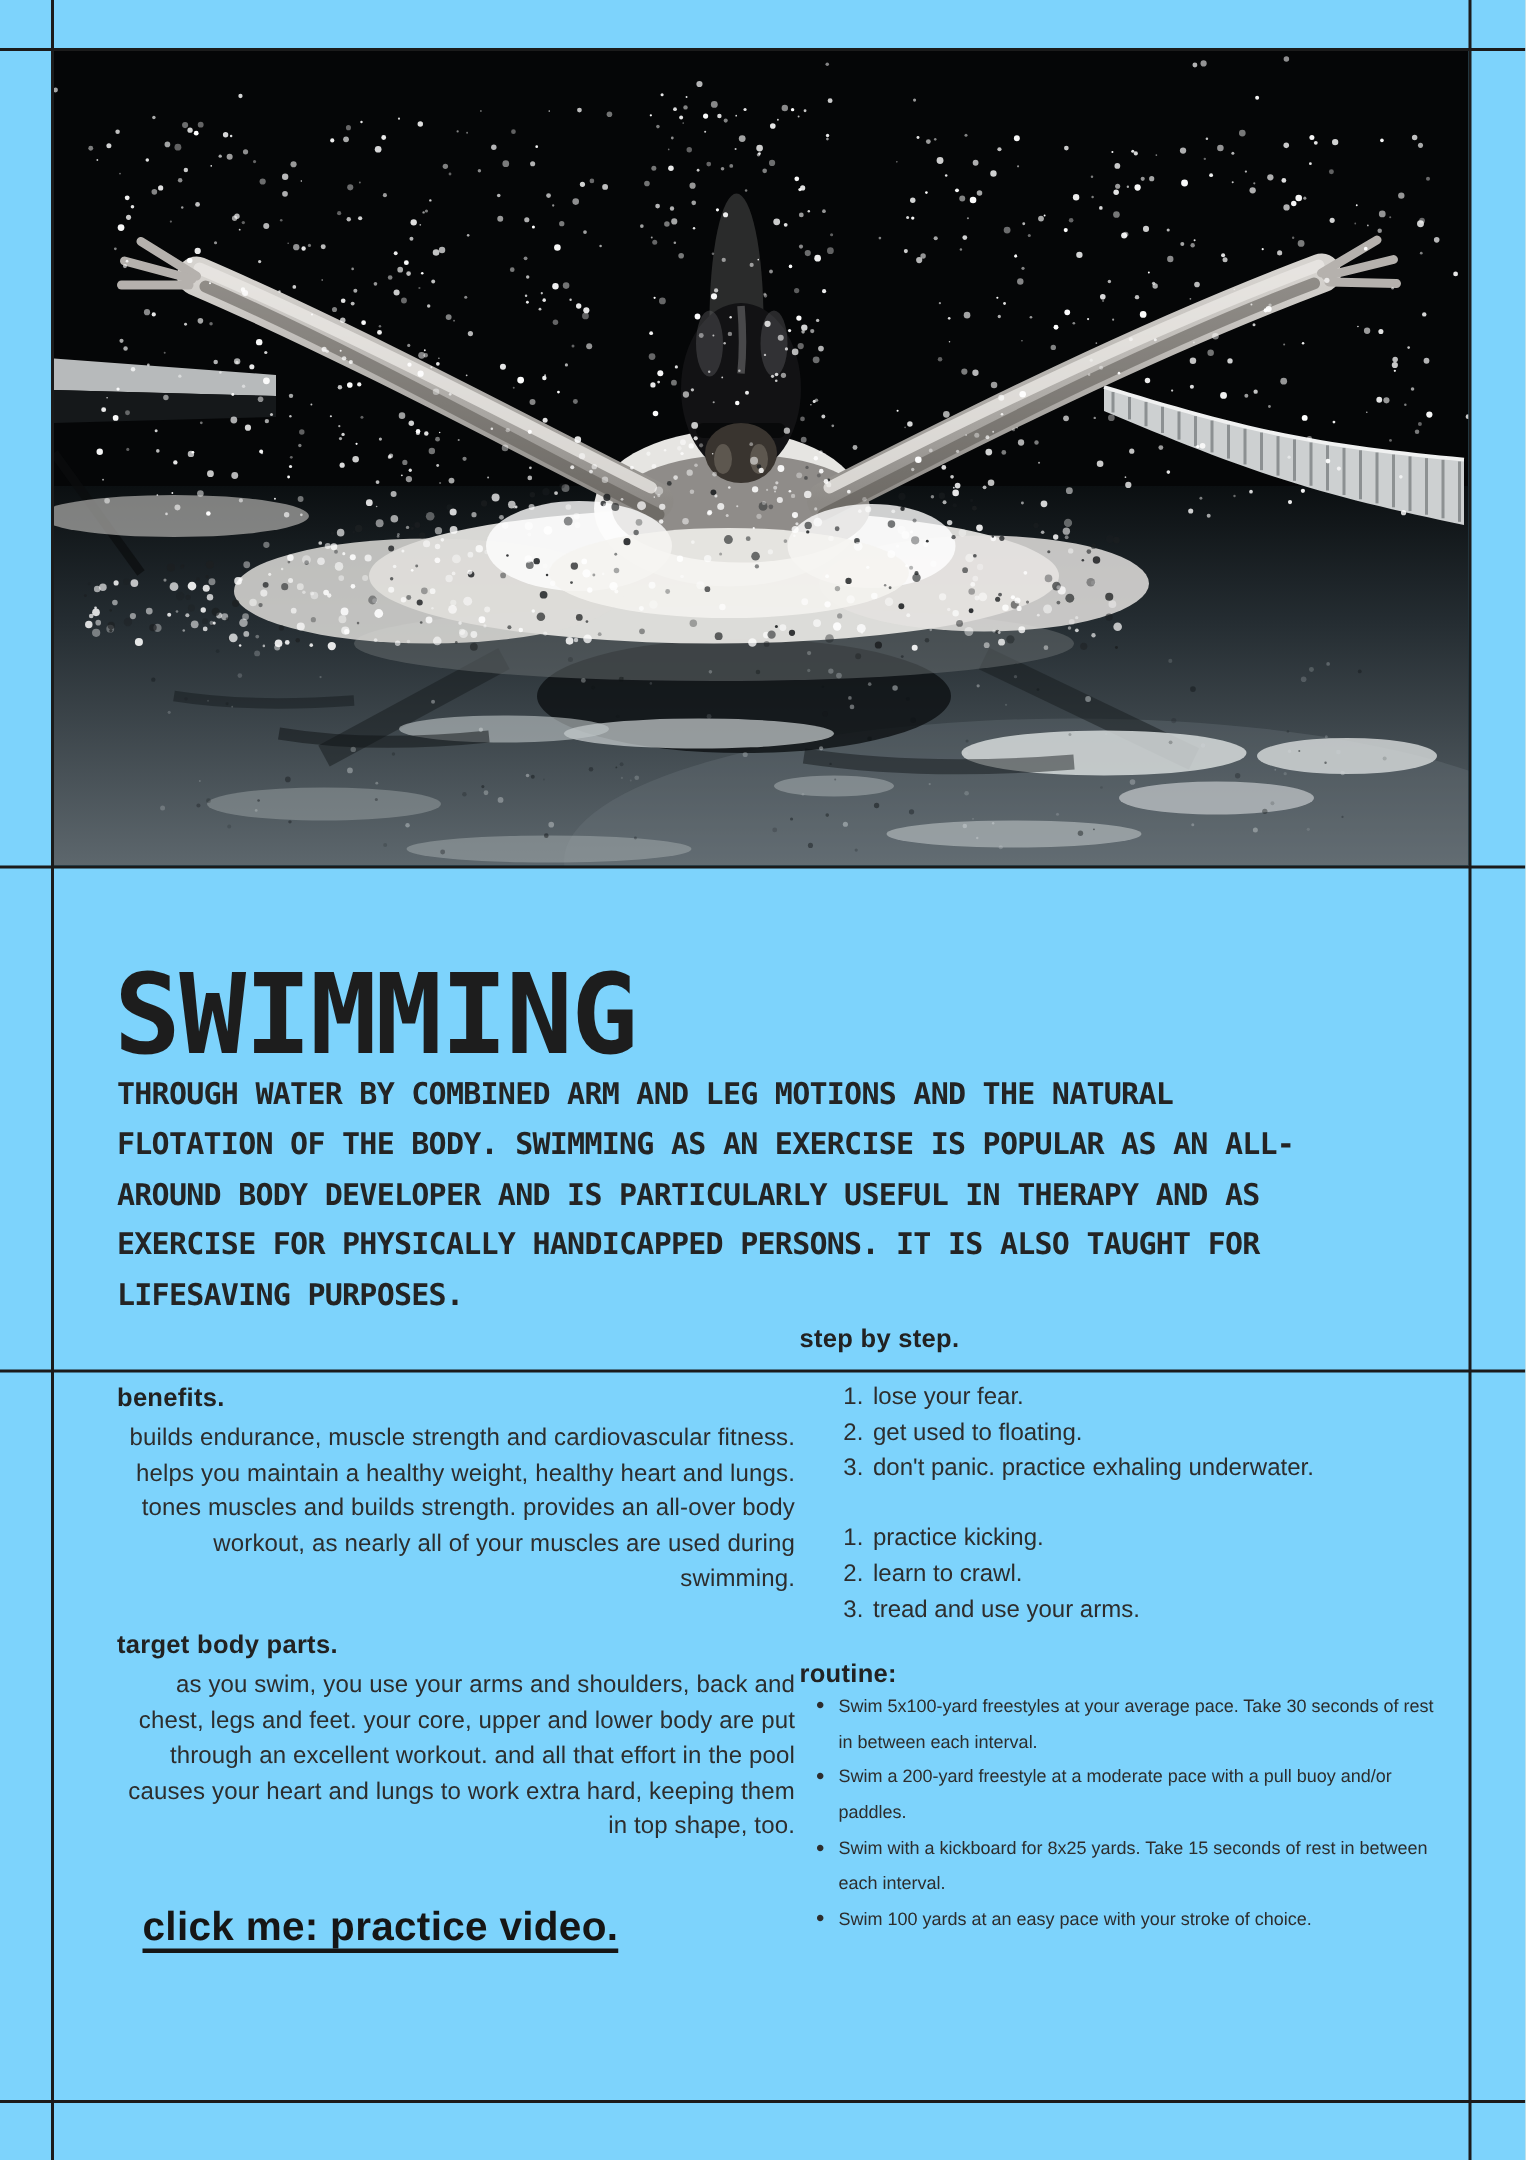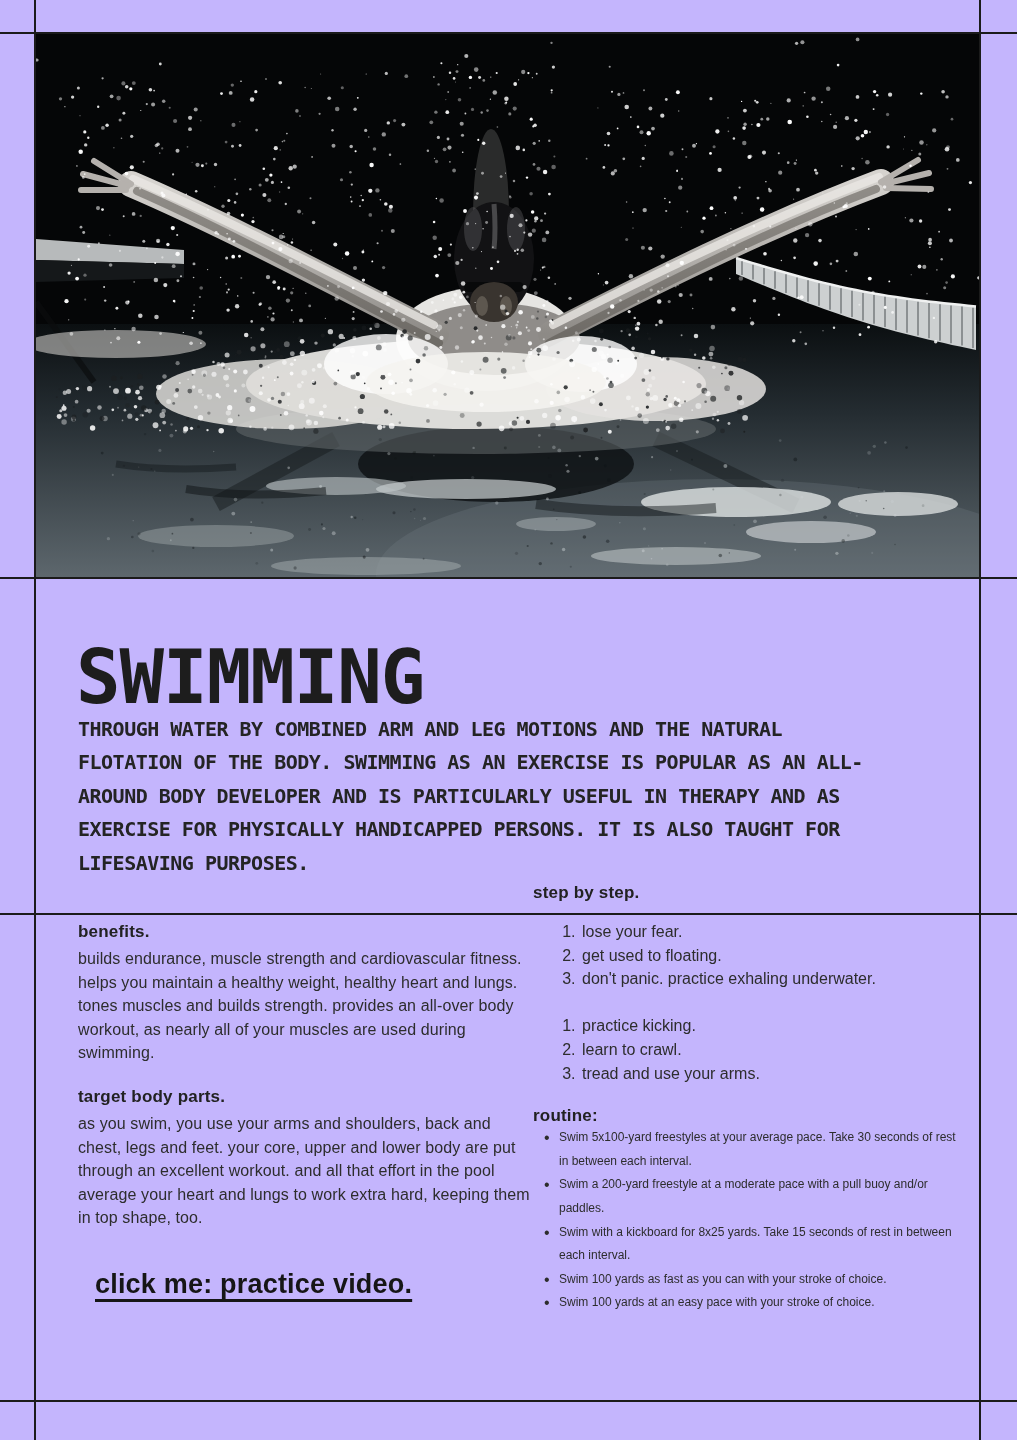--- a/index.html
+++ b/index.html
@@ -1,16 +1,16 @@
 <!DOCTYPE html>
 <html><head>
 <meta charset="utf-8">
 <style>
   html,body{margin:0;padding:0;background:#f1ebdb;}
-  .page{position:relative;width:1017px;height:1440px;background:#c4b5fd;
+  .page{position:relative;width:1017px;height:1440px;background:#7dd3fc;
         font-family:"Liberation Sans",sans-serif;overflow:hidden;}
 
   
   .vline{position:absolute;top:0;bottom:0;width:2px;background:#1b1b1b;}
   .hline{position:absolute;left:0;right:0;height:2px;background:#1b1b1b;}
   .vline.v1{left:34px;} .vline.v2{left:979px;}
   .hline.h1{top:32px;} .hline.h2{top:577px;} .hline.h3{top:913px;} .hline.h4{top:1400px;}
 
   
   .photo{position:absolute;left:36px;top:34px;width:943px;height:543px;background:#050607;overflow:hidden;}
@@ -20,21 +20,21 @@
   .title{position:absolute;left:76px;top:640px;font-family:"DejaVu Sans Mono",monospace;
          font-size:74px;font-weight:700;line-height:1;color:#1d1d1d;letter-spacing:-1px;white-space:nowrap;}
   .intro{position:absolute;left:78px;top:713px;font-family:"DejaVu Sans Mono",monospace;
          font-size:20px;font-weight:700;color:#242424;letter-spacing:-0.5px;}
   .intro .intro-line{line-height:33.4px;white-space:nowrap;}
 
   
   .col-left{position:absolute;left:78px;top:922px;width:452px;}
   .col-right{position:absolute;left:533px;top:883px;width:434px;}
   h3.sec-h{margin:0 0 5px 0;font-size:17px;font-weight:700;color:#222;letter-spacing:.2px;}
-  p.sec-p{margin:0;font-size:16px;line-height:23.6px;color:#2d2d2d;letter-spacing:.1px;}
+  p.sec-p{margin:0;font-size:16px;line-height:23.6px;color:#2d2d2d;letter-spacing:.1px;text-align:right;}
   .sec+.sec{margin-top:22px;}
 
   ol.steps{margin:17px;padding:0 0 0 30px;}
   ol.steps li{font-size:16px;line-height:23.7px;color:#2d2d2d;padding-left:2px;}
   ol.steps li::marker{font-size:16px;color:#2d2d2d;}
   ol.steps2{margin-top:23px;}
   h3.routine-h{margin:21px 0 0 0;}
   ul.routine{margin:0;padding:0 0 0 26px;list-style:none;}
   ul.routine li{position:relative;font-size:12px;line-height:23.6px;color:#2d2d2d;}
   ul.routine li::before{content:"\2022";position:absolute;left:-15px;top:0;font-size:16px;color:#2d2d2d;}
@@ -1468,21 +1468,21 @@
       <div class="intro-line">LIFESAVING PURPOSES.</div>
     </div>
 
   <div class="col-left">
     <div class="sec">
       <h3 class="sec-h">benefits.</h3>
       <p class="sec-p">builds endurance, muscle strength and cardiovascular fitness. helps you maintain a healthy weight, healthy heart and lungs. tones muscles and builds strength. provides an all-over body workout, as nearly all of your muscles are used during swimming.</p>
     </div>
     <div class="sec">
       <h3 class="sec-h">target body parts.</h3>
-      <p class="sec-p">as you swim, you use your arms and shoulders, back and chest, legs and feet. your core, upper and lower body are put through an excellent workout. and all that effort in the pool average your heart and lungs to work extra hard, keeping them in top shape, too.</p>
+      <p class="sec-p">as you swim, you use your arms and shoulders, back and chest, legs and feet. your core, upper and lower body are put through an excellent workout. and all that effort in the pool causes your heart and lungs to work extra hard, keeping them in top shape, too.</p>
     </div>
   </div>
 
   <a class="practice-link" href="#">click me: practice video.</a>
 
   <div class="col-right">
     <h3 class="sec-h">step by step.</h3>
     <ol class="steps">
 
     <li>lose your fear.</li>
@@ -1494,18 +1494,17 @@
     <li>practice kicking.</li>
         <li>learn to crawl.</li>
         <li>tread and use your arms.</li>
       </ol>
     <h3 class="sec-h routine-h">routine:</h3>
     <ul class="routine">
 
     <li>Swim 5x100-yard freestyles at your average pace. Take 30 seconds of rest in between each interval.</li>
         <li>Swim a 200-yard freestyle at a moderate pace with a pull buoy and/or paddles.</li>
         <li>Swim with a kickboard for 8x25 yards. Take 15 seconds of rest in between each interval.</li>
-        <li>Swim 100 yards as fast as you can with your stroke of choice.</li>
         <li>Swim 100 yards at an easy pace with your stroke of choice.</li>
       </ul>
   </div>
 
 </div>
 
 </body></html>

